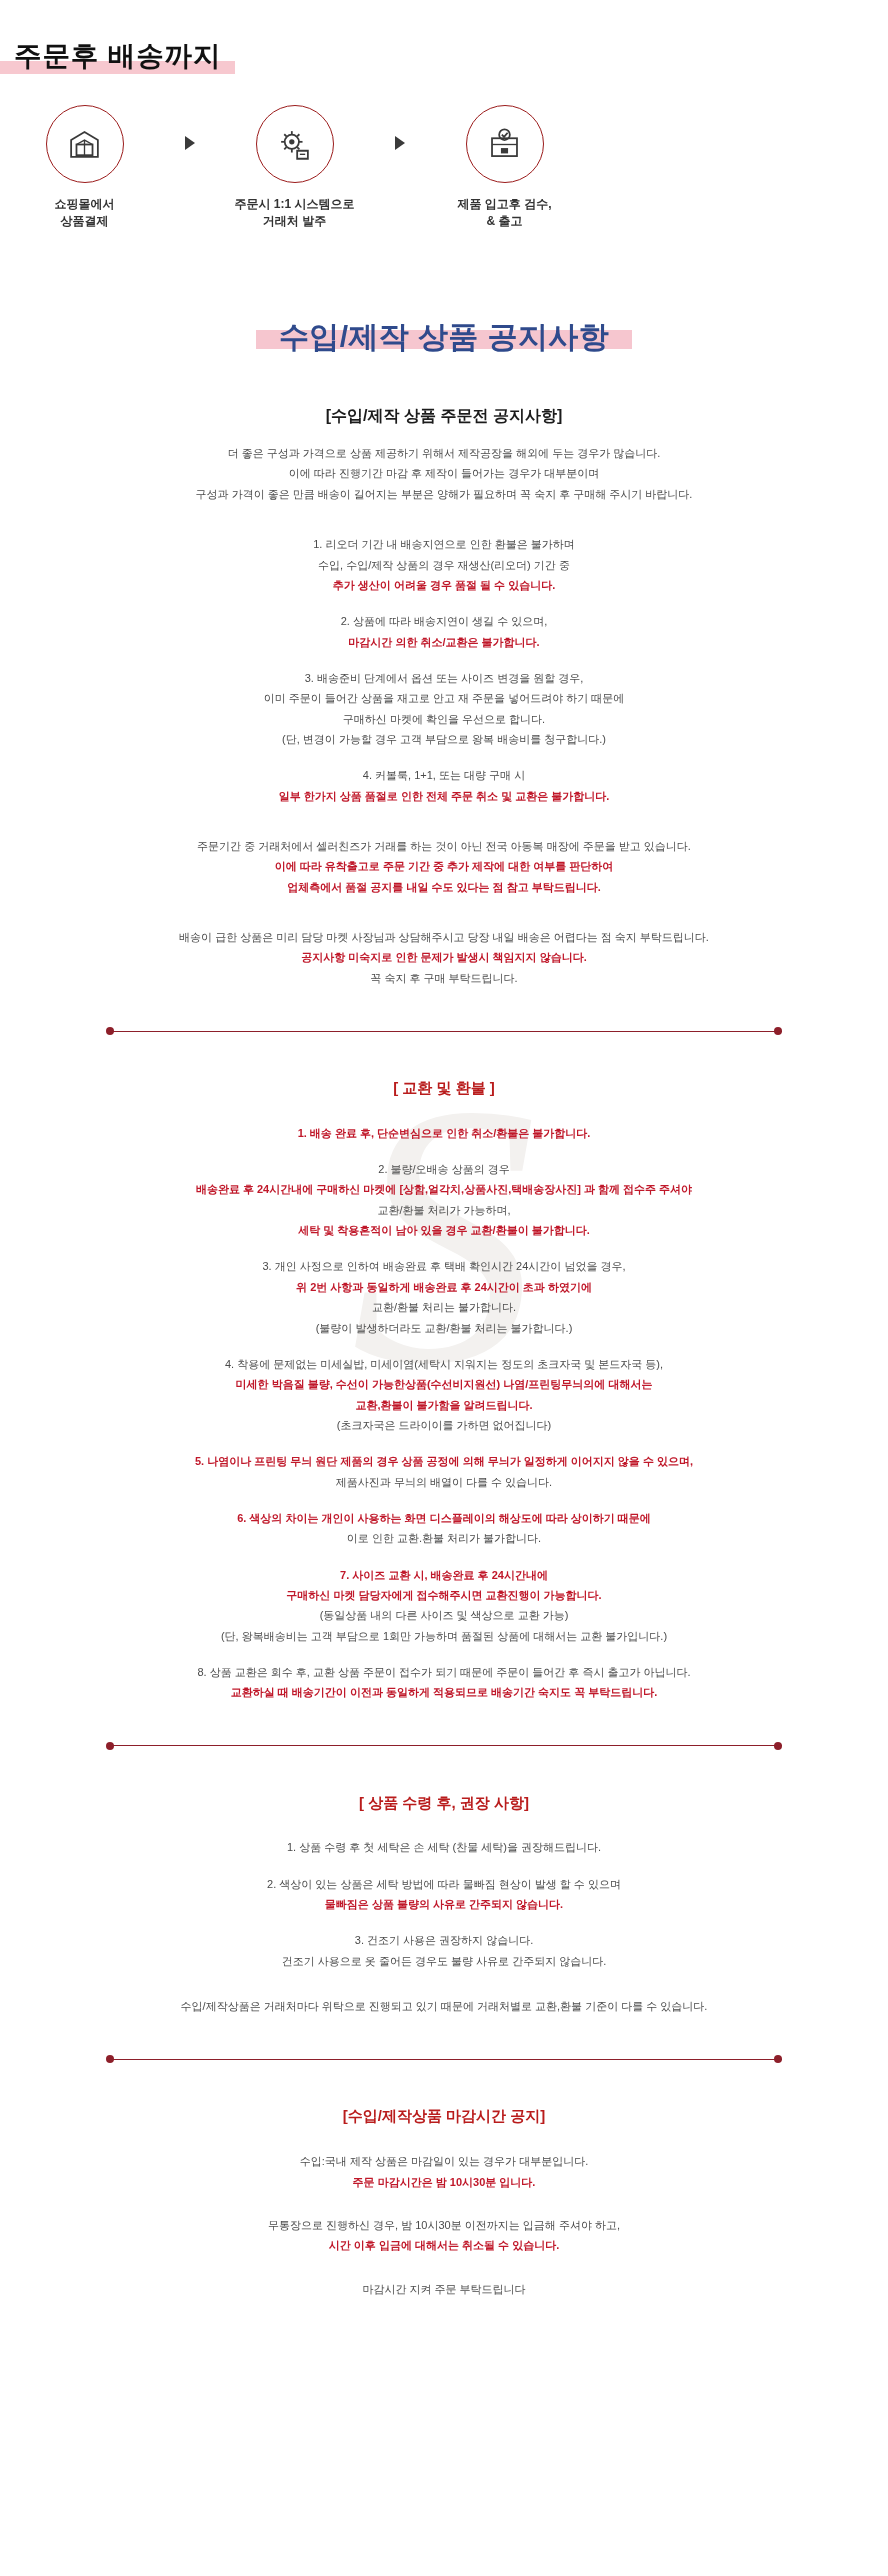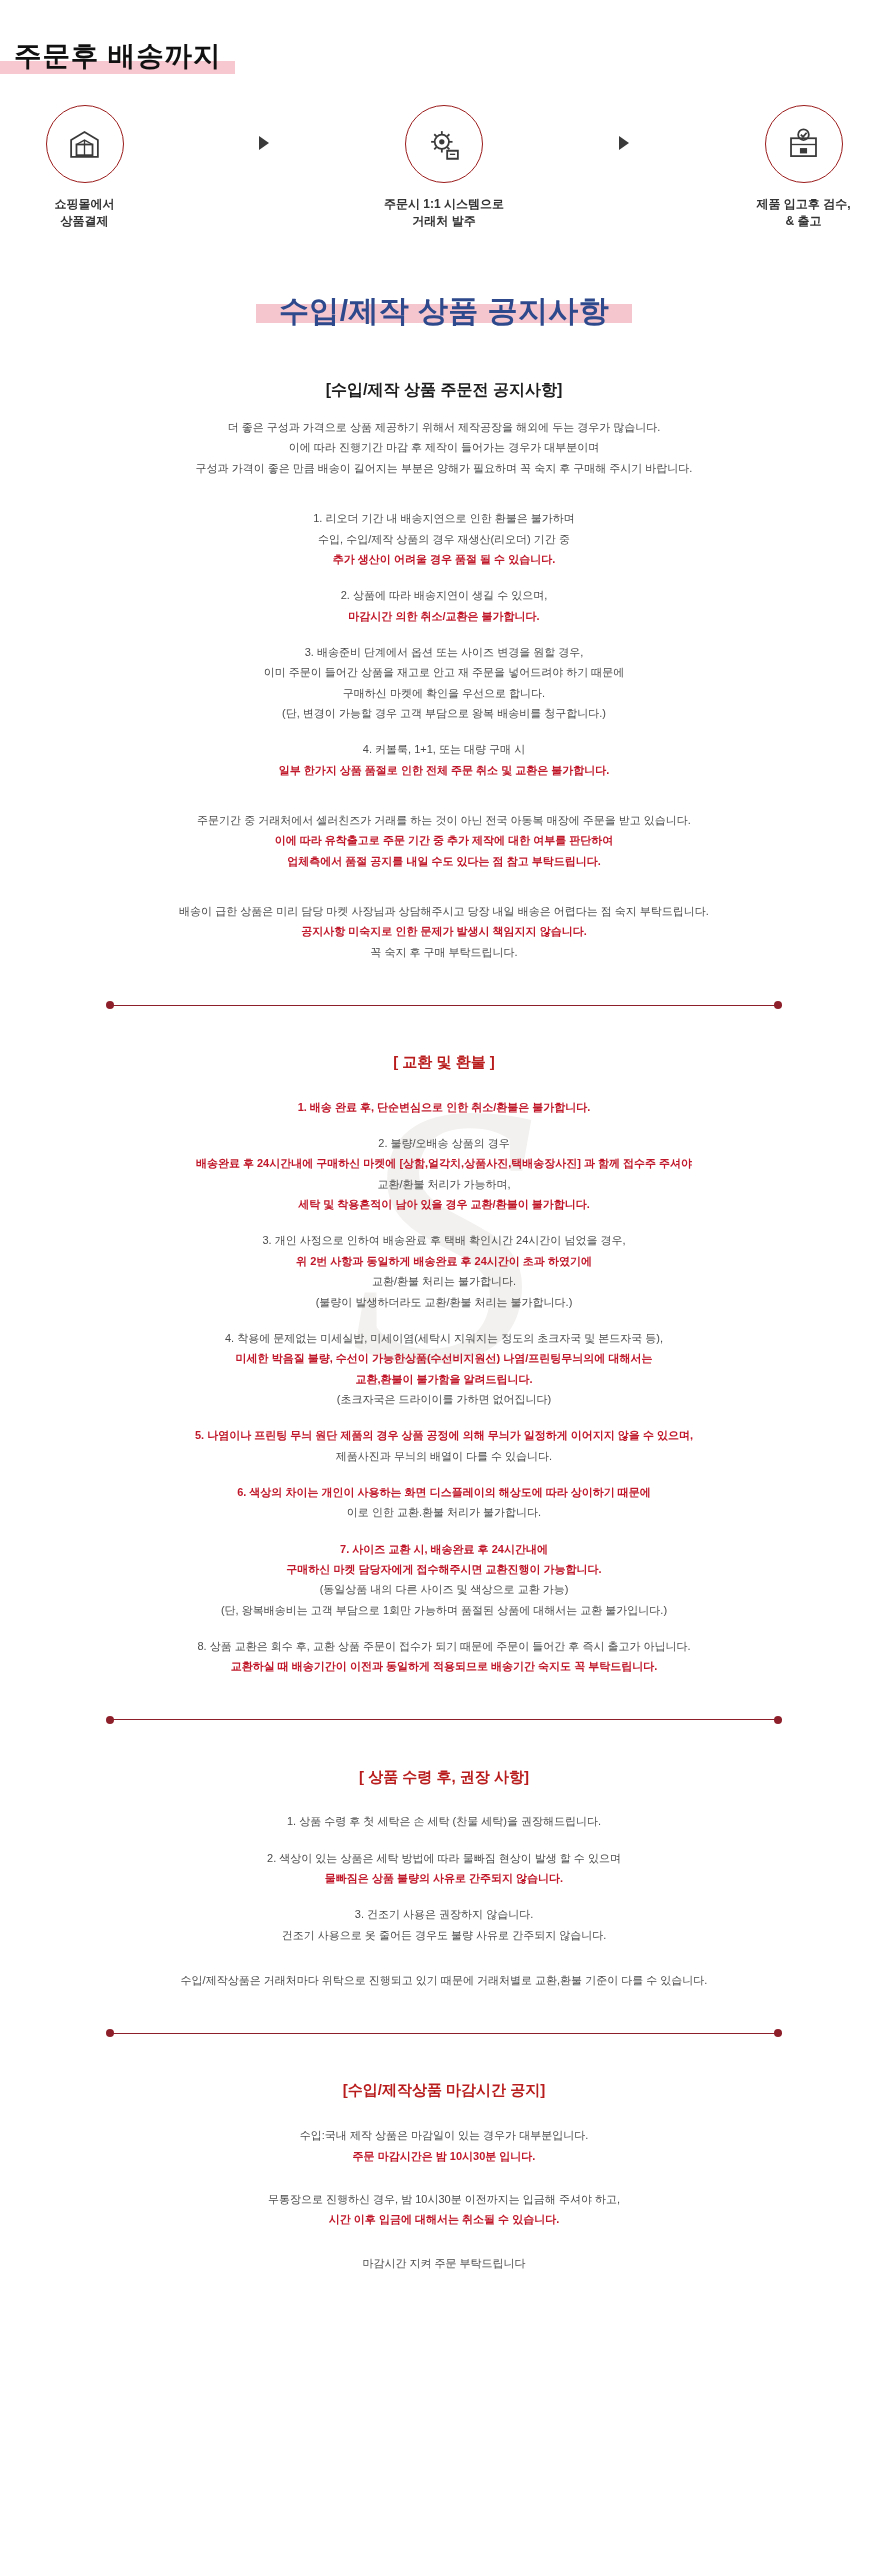--- a/index.html
+++ b/index.html
@@ -55,21 +55,21 @@
     bottom:1.8px;
     height:12.4px;
     background:#f7c8cf;
     z-index:-1;
   }
 
   
   .steps{
     margin-top:30px;
     display:flex;
-    justify-content:space-between;
+    justify-content:flex-start;
     align-items:flex-start;
     gap:0px;
   }
   .step{
     width:169px;
     text-align:center;
   }
   .circle{
     width:76px;height:76px;
     border:1.8px solid #9b1b1b;
@@ -96,21 +96,21 @@
   .arrow span{
     display:block;
     width:0;height:0;
     border-left:10.7px solid #3a3a3a;
     border-top:7px solid transparent;
     border-bottom:7px solid transparent;
   }
 
   
   .section-banner{
-    margin-top:59px;
+    margin-top:85px;
     text-align:center;
   }
   .section-banner .inner{
     display:inline-block;
     position:relative;
     padding:1.8px 23px;
     font-size:30px;
     font-weight:bold;
     color:#2f4a8c;
     letter-spacing:0.4px;

